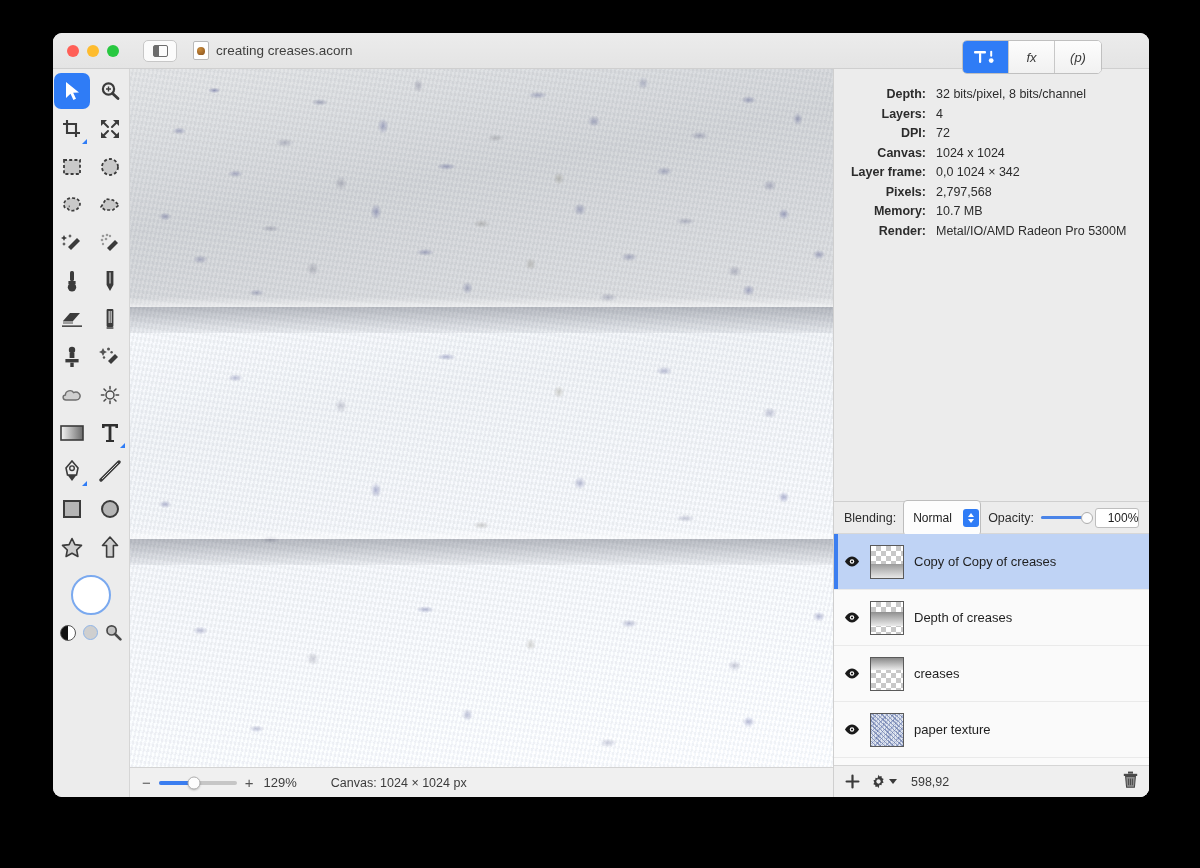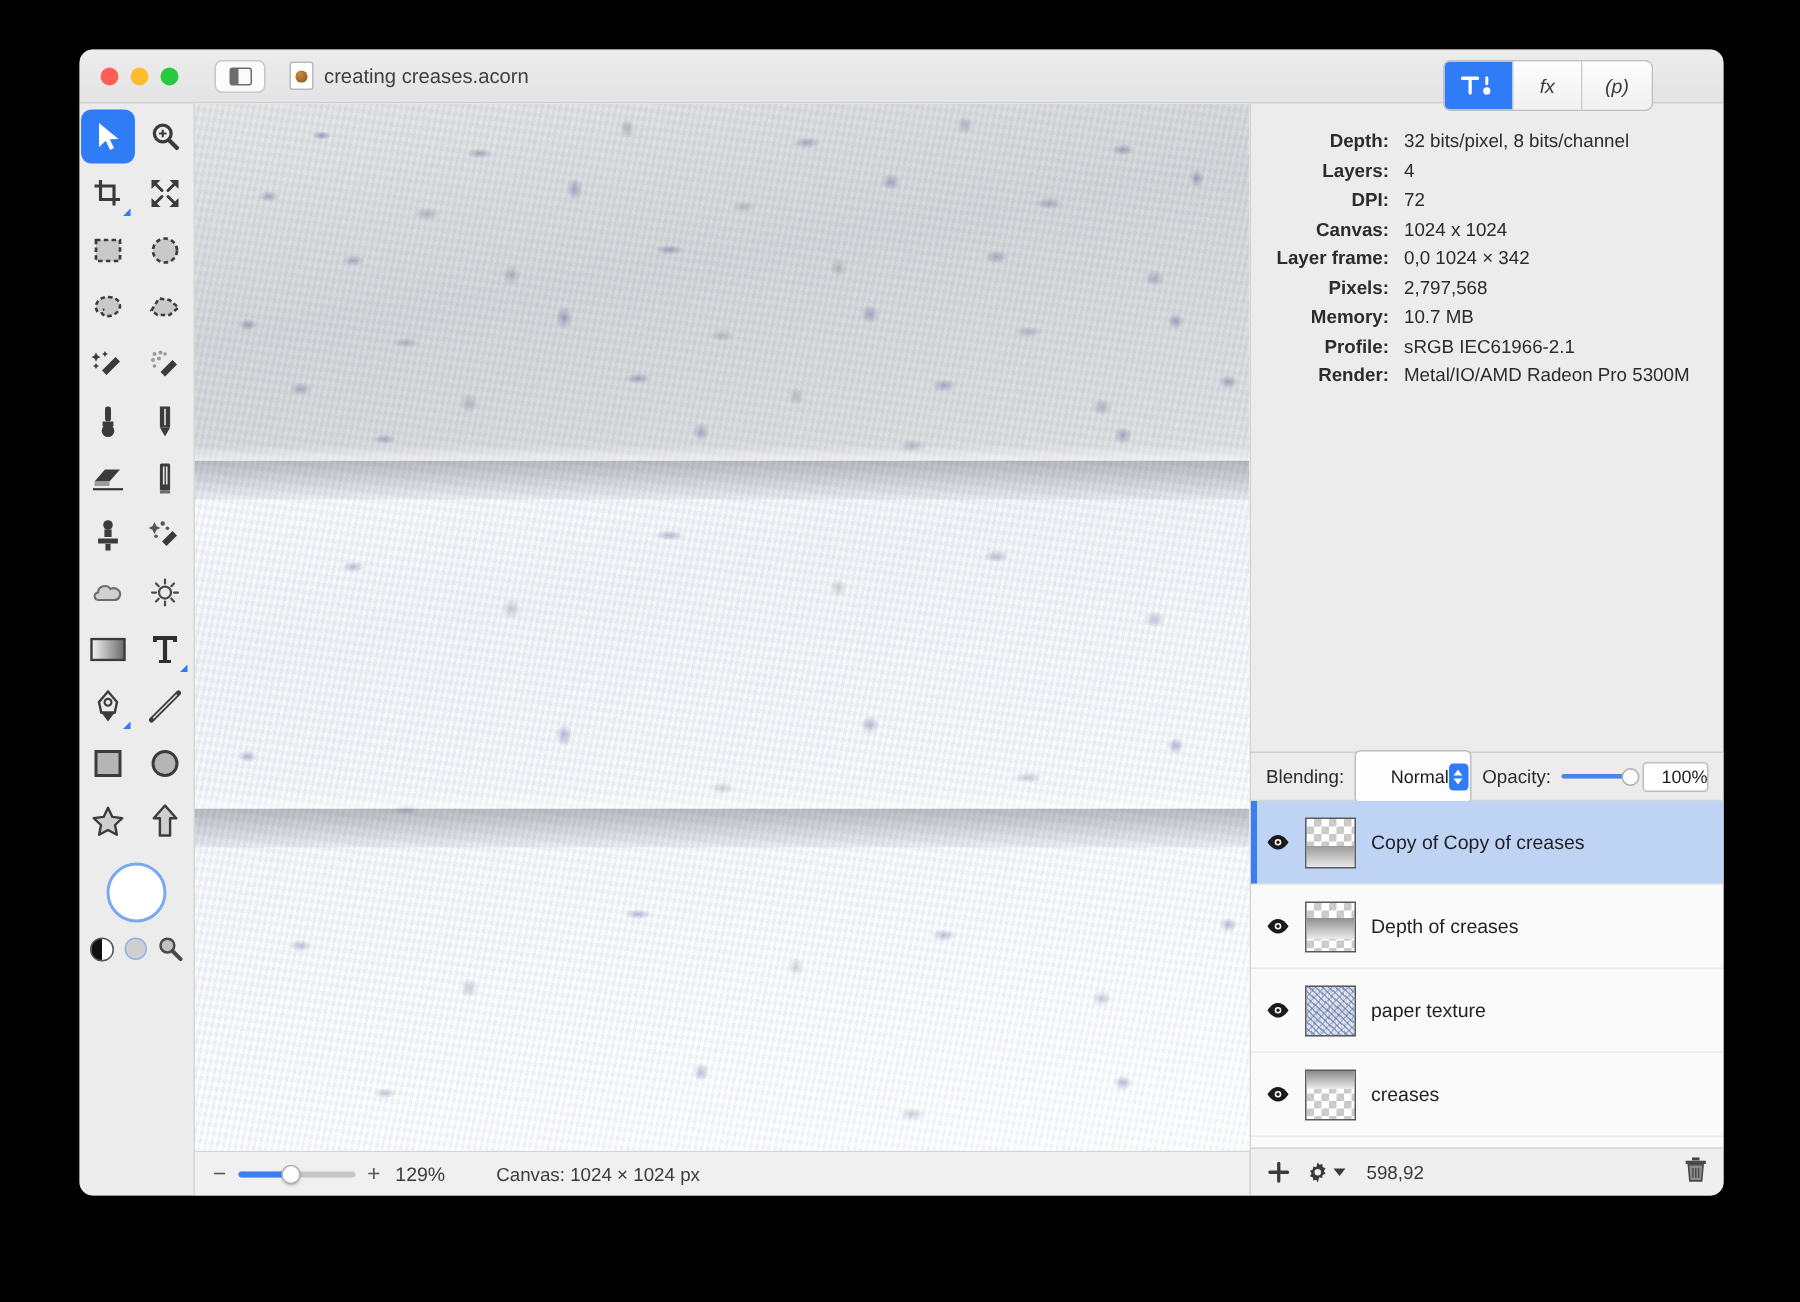--- a/index.html
+++ b/index.html
@@ -225,21 +225,21 @@
 
   #blend-bar {
     height: 32px; border-top: 1px solid #cfcfcf;
     display: flex; align-items: center; padding: 0 10px; gap: 7px;
     background: #ececec; flex: 0 0 32px;
   }
   .bl-label { font-size: 12.5px; color: #2c2c2c; }
   .select {
     height: 36px; background: #fdfdfd; border: 1px solid #bdbdbd;
     border-radius: 4px; display: flex; align-items: center;
-    padding-left: 23px; font-size: 12px; color: #1c1c1c; min-width: 78px;
+    padding-left: 9px; font-size: 12px; color: #1c1c1c; min-width: 78px;
     position: relative; 
   }
   .sel-arrows {
     width: 16px; height: 18px; background: #2f7cf6; border-radius: 3px;
     margin-left: auto; margin-right: 1px;
     display:flex; flex-direction:column; align-items:center; justify-content:center; gap:2px;
   }
   .sel-arrows i { width:0;height:0;border-left:3.5px solid transparent;border-right:3.5px solid transparent; }
   .sel-arrows i.up { border-bottom: 4px solid #fff; }
   .sel-arrows i.dn { border-top: 4px solid #fff; }
@@ -605,24 +605,20 @@
           <span class="info-key">Layer frame:</span>
           <span class="info-val">0,0 1024 × 342</span>
         </div>
         <div class="info-row">
           <span class="info-key">Pixels:</span>
           <span class="info-val">2,797,568</span>
         </div>
         <div class="info-row">
           <span class="info-key">Memory:</span>
           <span class="info-val">10.7 MB</span>
-        </div>
-        <div class="info-row">
-          <span class="info-key">Profile:</span>
-          <span class="info-val">sRGB IEC61966-2.1</span>
         </div>
         <div class="info-row">
           <span class="info-key">Render:</span>
           <span class="info-val">Metal/IO/AMD Radeon Pro 5300M</span>
         </div>
       </div>
 
       <div id="info-spacer"></div>
 
       <div id="blend-bar">
@@ -673,36 +669,36 @@
         </div>
 
         <div class="layer-row">
           <span class="eye">
             <svg width="16" height="11" viewBox="0 0 16 11">
                 <path d="M8 0.6C3.8 0.6 1 5.5 1 5.5s2.8 4.9 7 4.9 7-4.9 7-4.9S12.2 0.6 8 0.6z" fill="#1a1a1a"></path>
                 <circle cx="8" cy="5.5" r="2.2" fill="#fff"></circle>
                 <circle cx="8" cy="5.5" r="1.1" fill="#1a1a1a"></circle>
               </svg>
           </span>
-          <span class="thumb noise"></span>
-          <span class="layer-name">paper texture</span>
+          <span class="thumb">
+            <span class="grad" style="top:0; height:12px; background:linear-gradient(#8a8a8a,#ececec);"></span>
+          </span>
+          <span class="layer-name">creases</span>
         </div>
 
         <div class="layer-row">
           <span class="eye">
             <svg width="16" height="11" viewBox="0 0 16 11">
                 <path d="M8 0.6C3.8 0.6 1 5.5 1 5.5s2.8 4.9 7 4.9 7-4.9 7-4.9S12.2 0.6 8 0.6z" fill="#1a1a1a"></path>
                 <circle cx="8" cy="5.5" r="2.2" fill="#fff"></circle>
                 <circle cx="8" cy="5.5" r="1.1" fill="#1a1a1a"></circle>
               </svg>
           </span>
-          <span class="thumb">
-            <span class="grad" style="top:0; height:12px; background:linear-gradient(#8a8a8a,#ececec);"></span>
-          </span>
-          <span class="layer-name">creases</span>
+          <span class="thumb noise"></span>
+          <span class="layer-name">paper texture</span>
         </div>
 
       </div>
 
       <div id="layer-footer">
         <svg width="15" height="15" viewBox="0 0 15 15">
           <g stroke="#3a3a3a" stroke-width="2.2" stroke-linecap="round">
               <path d="M7.5 1.6v11.8M1.6 7.5h11.8"></path>
             </g>
         </svg>

